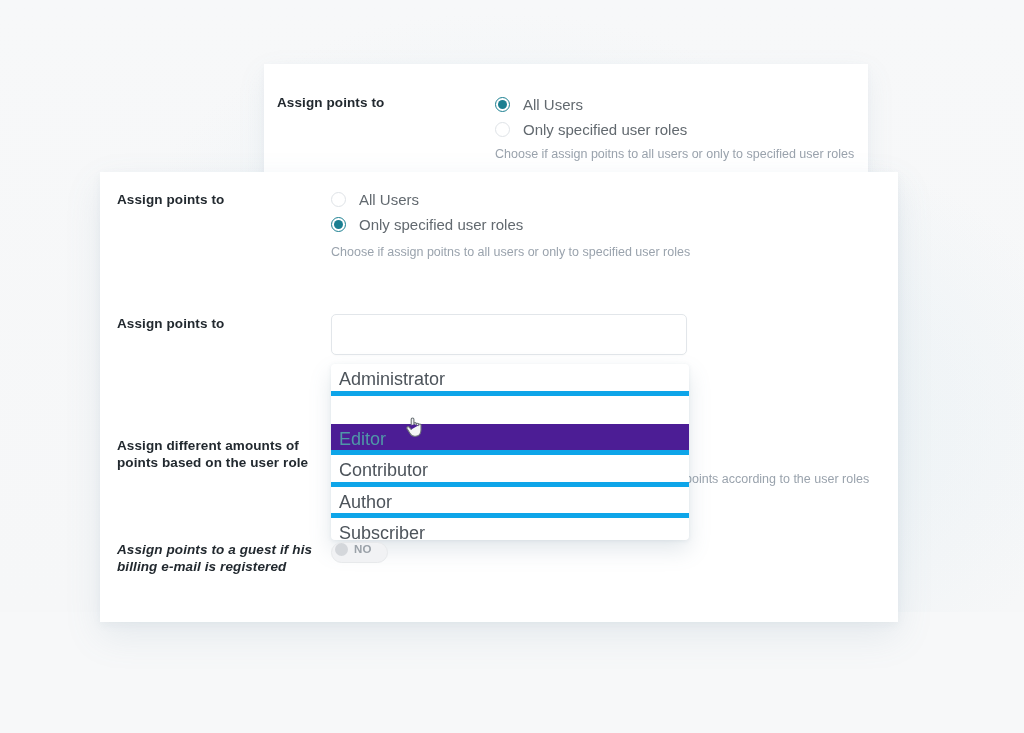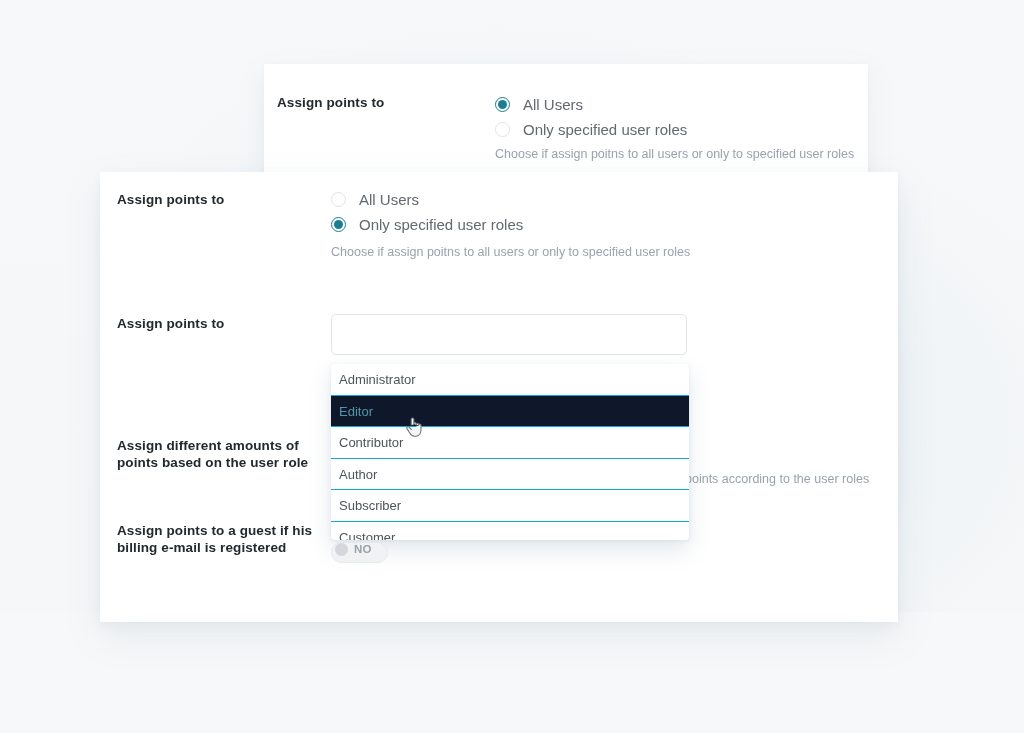--- a/index.html
+++ b/index.html
@@ -165,29 +165,30 @@
     background: #ffffff;
     border-radius: 4px;
     box-shadow: 0 10px 22px rgba(99,128,150,.18), 0 1px 4px rgba(99,128,150,.12);
     overflow: hidden;
     z-index: 6;
   }
   .dd-item {
     height: 31.5px;
     line-height: 31.5px;
     padding-left: 8px;
-    font-size: 13px;
+    font-size: 18px;
     color: #4d545b;
-    border-bottom: 1px solid #0ea5e9;
+    border-bottom: 5px solid #0ea5e9;
     box-sizing: border-box;
     white-space: nowrap;
   }
   .dd-item.highlight {
-    background: #0f172a;
+    background: #4c1d95;
     color: #4f97a8;
+    margin-top: 28px;
   }
 
   
   .cursor {
     position: absolute;
     left: 406px;
     top: 416px;
     width: 18px;
     height: 22px;
     z-index: 9;
@@ -271,21 +272,21 @@
       <div class="row-label" style="left:17px; top:143px;">Assign points to</div>
 
       <div class="select-input">
         <span class="select-input-value" placeholder=""></span>
       </div>
 
       <div class="row-label" style="left:17px; top:265px;">Assign different amounts of points based on the user role</div>
 
       <div class="help-text" style="left:585px; top:300px;">points according to the user roles</div>
 
-      <div class="row-label" style="left:17px; top:350px;">Assign points to a guest if his billing e-mail is registered</div>
+      <div class="row-label" style="left:17px; top:369px;font-style:italic;">Assign points to a guest if his billing e-mail is registered</div>
 
       <div class="toggle">
         <span class="toggle-knob"></span>
         <span class="toggle-text">NO</span>
       </div>
 
 
       <div class="dropdown">
         <div class="dd-item">
           <span>Administrator</span>

